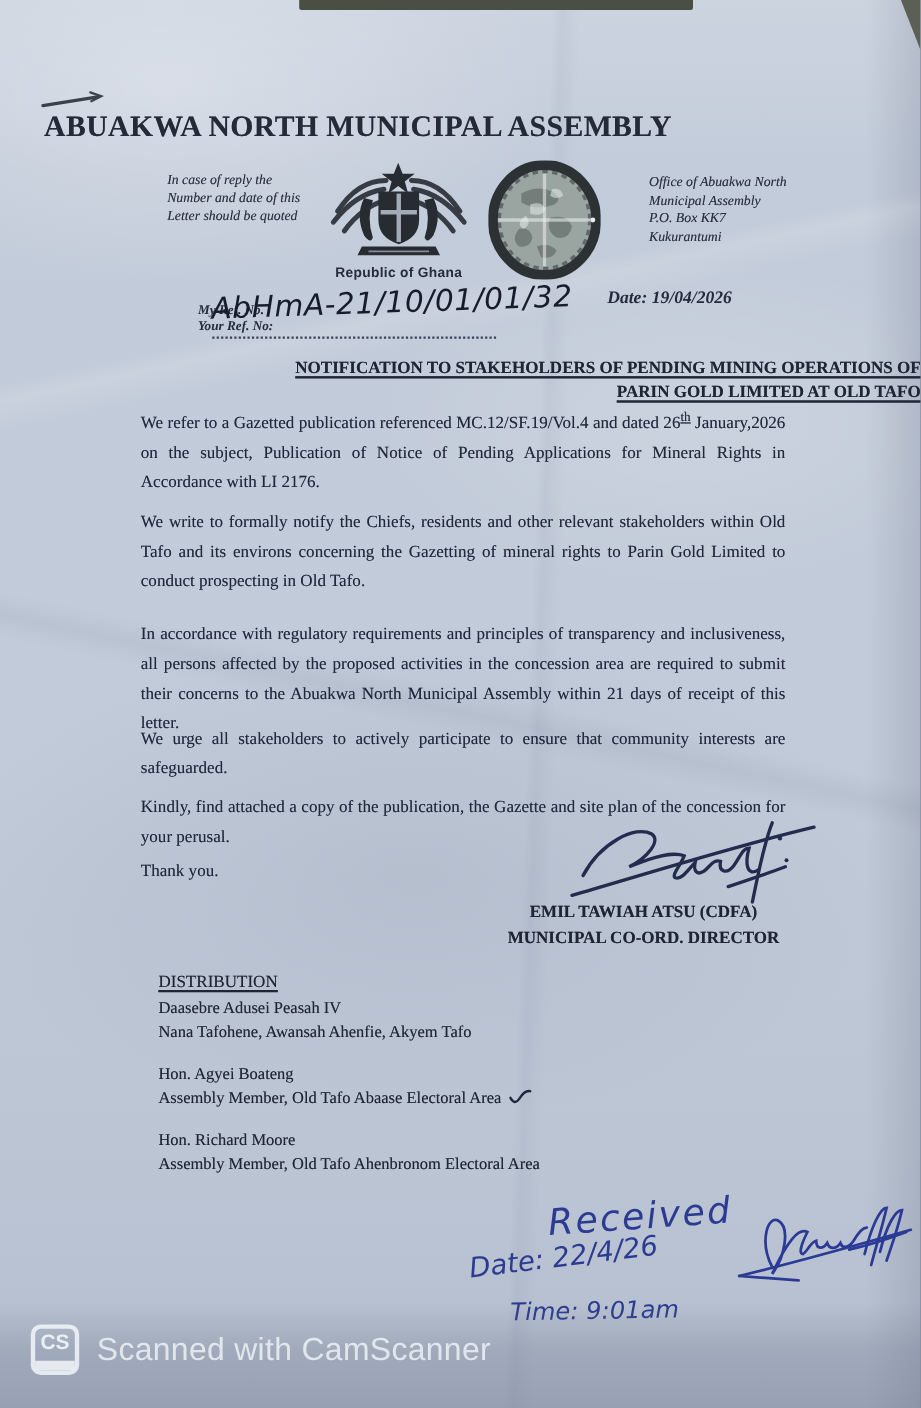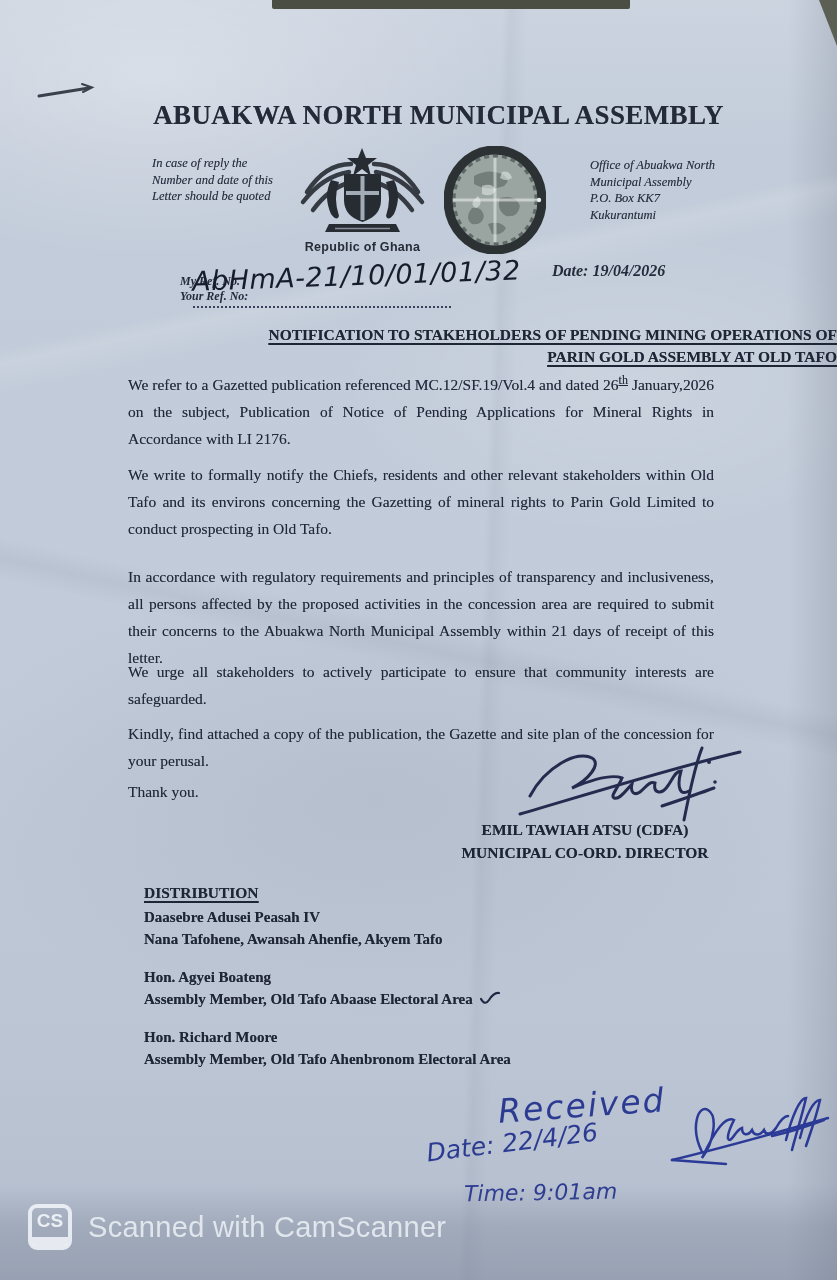--- a/index.html
+++ b/index.html
@@ -20,21 +20,21 @@
       linear-gradient(168deg, rgba(255,255,255,0) 24%, rgba(255,255,255,0.12) 25%, rgba(255,255,255,0) 27%),
       linear-gradient(12deg, rgba(70,80,100,0) 48%, rgba(70,80,100,0.07) 49.5%, rgba(70,80,100,0) 51%),
       linear-gradient(92deg, rgba(70,80,100,0) 57%, rgba(70,80,100,0.06) 58%, rgba(70,80,100,0) 60%);
   }
   .top-band{left:272px;top:0;width:358px;height:9px;background:#4a4e43;border-radius:0 0 2px 2px;}
   .corner-tri{right:0;top:0;width:18px;height:46px;background:#5c5f53;
     clip-path:polygon(100% 0,0 0,100% 100%);}
   .bottom-shade{left:0;right:0;bottom:0;height:96px;pointer-events:none;
     background:linear-gradient(180deg, rgba(104,114,134,0) 0%, rgba(104,114,134,0.28) 45%, rgba(100,110,130,0.36) 100%);}
 
-  .title{left:40px;top:100px;width:797px;text-align:center;
+  .title{left:40px;top:100px;width:797px;
     font-size:27px;font-weight:bold;letter-spacing:0.4px;color:#242a38;
     text-shadow:0 0 0.6px rgba(36,42,56,0.55);}
   .side-note{font-style:italic;font-size:12.5px;line-height:16.5px;color:#2a3040;
     text-shadow:0 0 0.4px rgba(42,48,64,0.5);}
   .reply-note{left:152px;top:155px;}
   .office-note{left:590px;top:157px;}
   .crest-wrap{left:290px;top:146px;width:145px;text-align:center;}
   .crest-caption{font-size:12.5px;font-weight:bold;letter-spacing:0.3px;color:#262c38;margin-top:-6px;
     font-family:"Liberation Sans", sans-serif;}
   .seal{left:444px;top:146px;}
@@ -51,21 +51,21 @@
 
   .para{left:128px;width:586px;font-size:15.5px;line-height:27px;text-align:justify;color:#20283a;
     text-shadow:0 0 0.5px rgba(32,40,58,0.45);}
   .p1{top:371px;} .p2{top:461px;} .p3{top:563px;} .p4{top:658px;} .p5{top:720px;} .closing{top:778px;}
   .para sup{font-size:12px;line-height:0;text-decoration:underline;}
 
   .sig-ink{left:512px;top:740px;}
   .signoff{left:440px;top:818px;width:290px;text-align:center;font-weight:bold;font-size:15.5px;line-height:23.4px;
     color:#1d2433;text-shadow:0 0 0.5px rgba(29,36,51,0.6);}
 
-  .distribution{left:144px;top:882px;font-size:15px;line-height:22px;font-weight:bold;color:#1e2534;
+  .distribution{left:144px;top:882px;font-size:15px;line-height:22px;font-weight:normal;color:#1e2534;
     text-shadow:0 0 0.5px rgba(30,37,52,0.55);}
   .distribution .head{font-size:15.5px;text-decoration:underline;text-decoration-thickness:2px;text-underline-offset:3px;}
   .dist-entry{margin-top:16px;}
   .dist-entry.first{margin-top:2px;}
   .tick{display:inline-block;vertical-align:-4px;margin-left:6px;}
 
   .blue-ink{color:#2c3b92;}
   .received-word{left:498px;top:1086px;font-size:33px;letter-spacing:2px;transform:rotate(-4deg);}
   .received-date{left:426px;top:1128px;font-size:25px;transform:rotate(-7deg);}
   .received-time{left:464px;top:1180px;font-size:22px;transform:rotate(-1deg);}
@@ -166,21 +166,21 @@
 
   <div class="abs ref-labels">
     <div>My Ref. No.</div>
     <div>Your Ref. No:</div>
   </div>
   <div class="abs dotted-line"></div>
   <div class="abs handwriting ref-hand">AbHmA-21/10/01/01/32</div>
 
   <div class="abs subject">
     <div><span>NOTIFICATION TO STAKEHOLDERS OF PENDING MINING OPERATIONS OF</span></div>
-    <div><span>PARIN GOLD ASSEMBLY AT OLD TAFO</span></div>
+    <div><span>PARIN GOLD LIMITED AT OLD TAFO</span></div>
   </div>
 
   <div class="abs para p1"><span>We refer to a Gazetted publication referenced MC.12/SF.19/Vol.4 and dated 26</span><sup>th</sup><span> January,2026 on the subject, Publication of Notice of Pending Applications for Mineral Rights in Accordance with LI 2176.</span></div>
   <div class="abs para p2">We write to formally notify the Chiefs, residents and other relevant stakeholders within Old Tafo and its environs concerning the Gazetting of mineral rights to Parin Gold Limited to conduct prospecting in Old Tafo.</div>
   <div class="abs para p3">In accordance with regulatory requirements and principles of transparency and inclusiveness, all persons affected by the proposed activities in the concession area are required to submit their concerns to the Abuakwa North Municipal Assembly within 21 days of receipt of this letter.</div>
   <div class="abs para p4">We urge all stakeholders to actively participate to ensure that community interests are safeguarded.</div>
   <div class="abs para p5">Kindly, find attached a copy of the publication, the Gazette and site plan of the concession for your perusal.</div>
   <div class="abs para closing">Thank you.</div>
 
   <svg class="abs sig-ink" width="235" height="90" viewBox="0 0 235 90">

